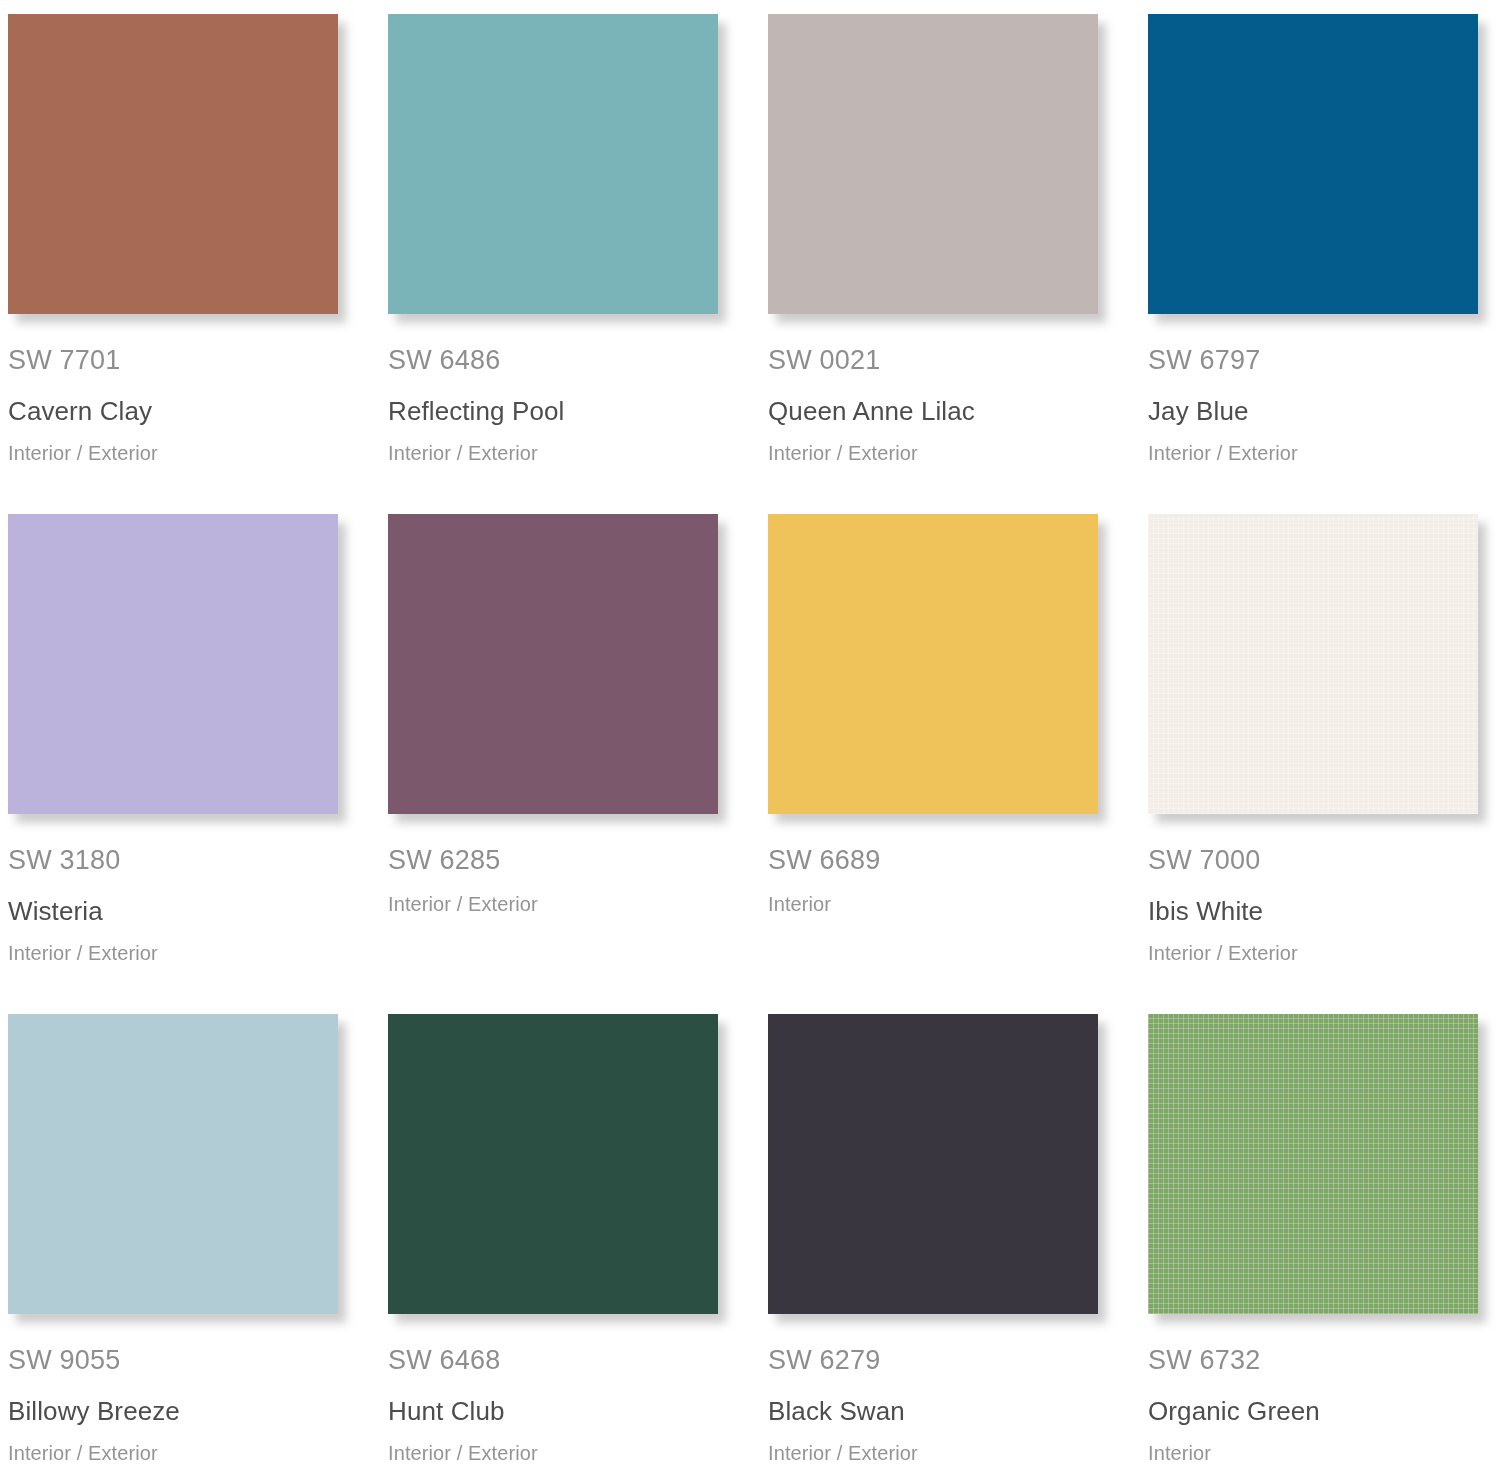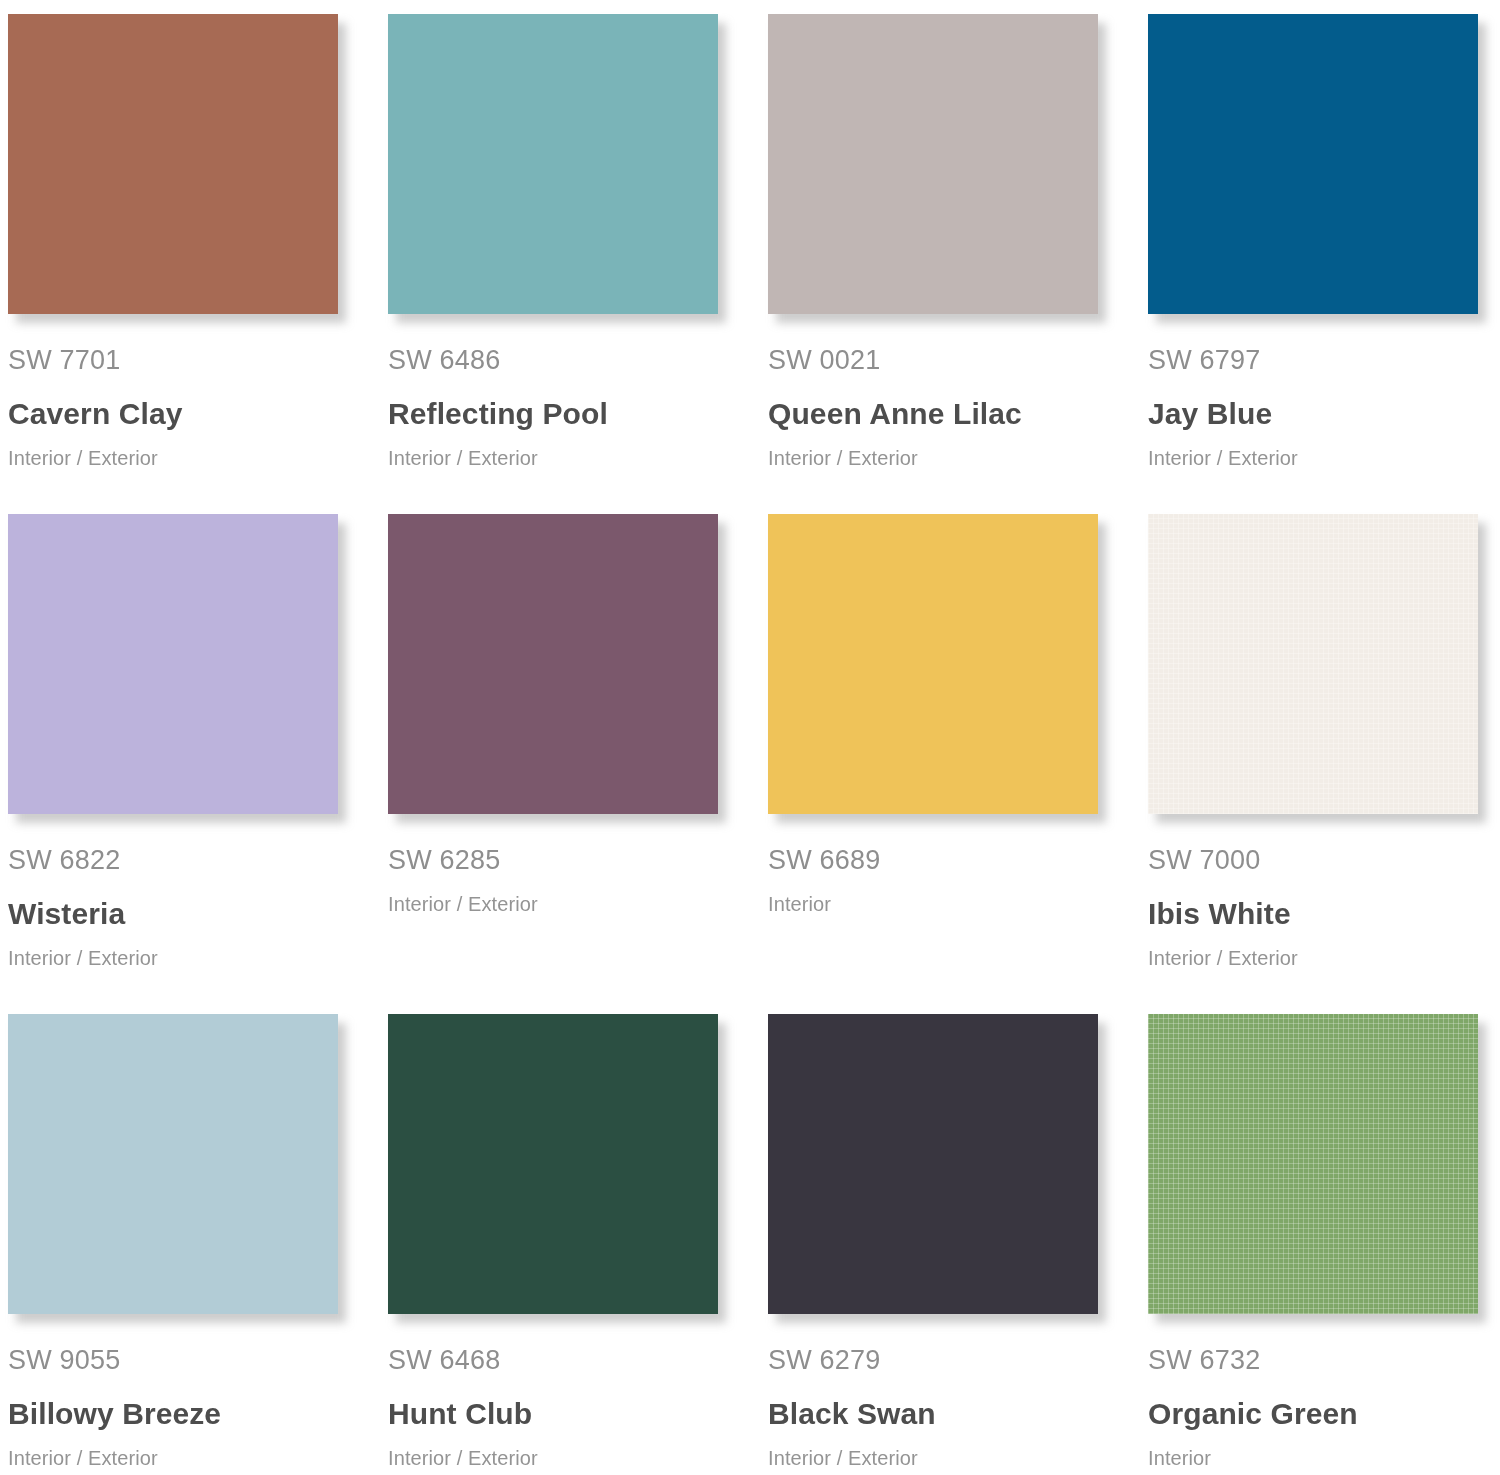--- a/index.html
+++ b/index.html
@@ -75,22 +75,22 @@
   }
 
   .swatch-code {
     font-size: 27px;
     color: #8e8e8e;
     letter-spacing: 0.2px;
     line-height: 1.25;
   }
 
   .swatch-name {
-    font-size: 30px;
-    font-weight: bold;
+    font-size: 26px;
+    font-weight: normal;
     color: #4d4d4d;
     letter-spacing: 0.1px;
     line-height: 1.25;
     margin-top: 17px;
   }
 
   .swatch-usage {
     font-size: 20px;
     color: #949494;
     letter-spacing: 0.1px;
@@ -140,21 +140,21 @@
         <div class="swatch-code">SW 6797</div>
         <div class="swatch-name">Jay Blue</div>
         <div class="swatch-usage">Interior / Exterior</div>
       </div>
     </div>
     <div class="swatch-cell">
       <div class="swatch-chip-wrap">
         <div class="swatch-chip" style="background-color: rgb(188, 179, 220);"></div>
       </div>
       <div class="swatch-info">
-        <div class="swatch-code">SW 6822</div>
+        <div class="swatch-code">SW 3180</div>
         <div class="swatch-name">Wisteria</div>
         <div class="swatch-usage">Interior / Exterior</div>
       </div>
     </div>
     <div class="swatch-cell">
       <div class="swatch-chip-wrap">
         <div class="swatch-chip" style="background-color: rgb(123, 88, 108);"></div>
       </div>
       <div class="swatch-info">
         <div class="swatch-code">SW 6285</div>

